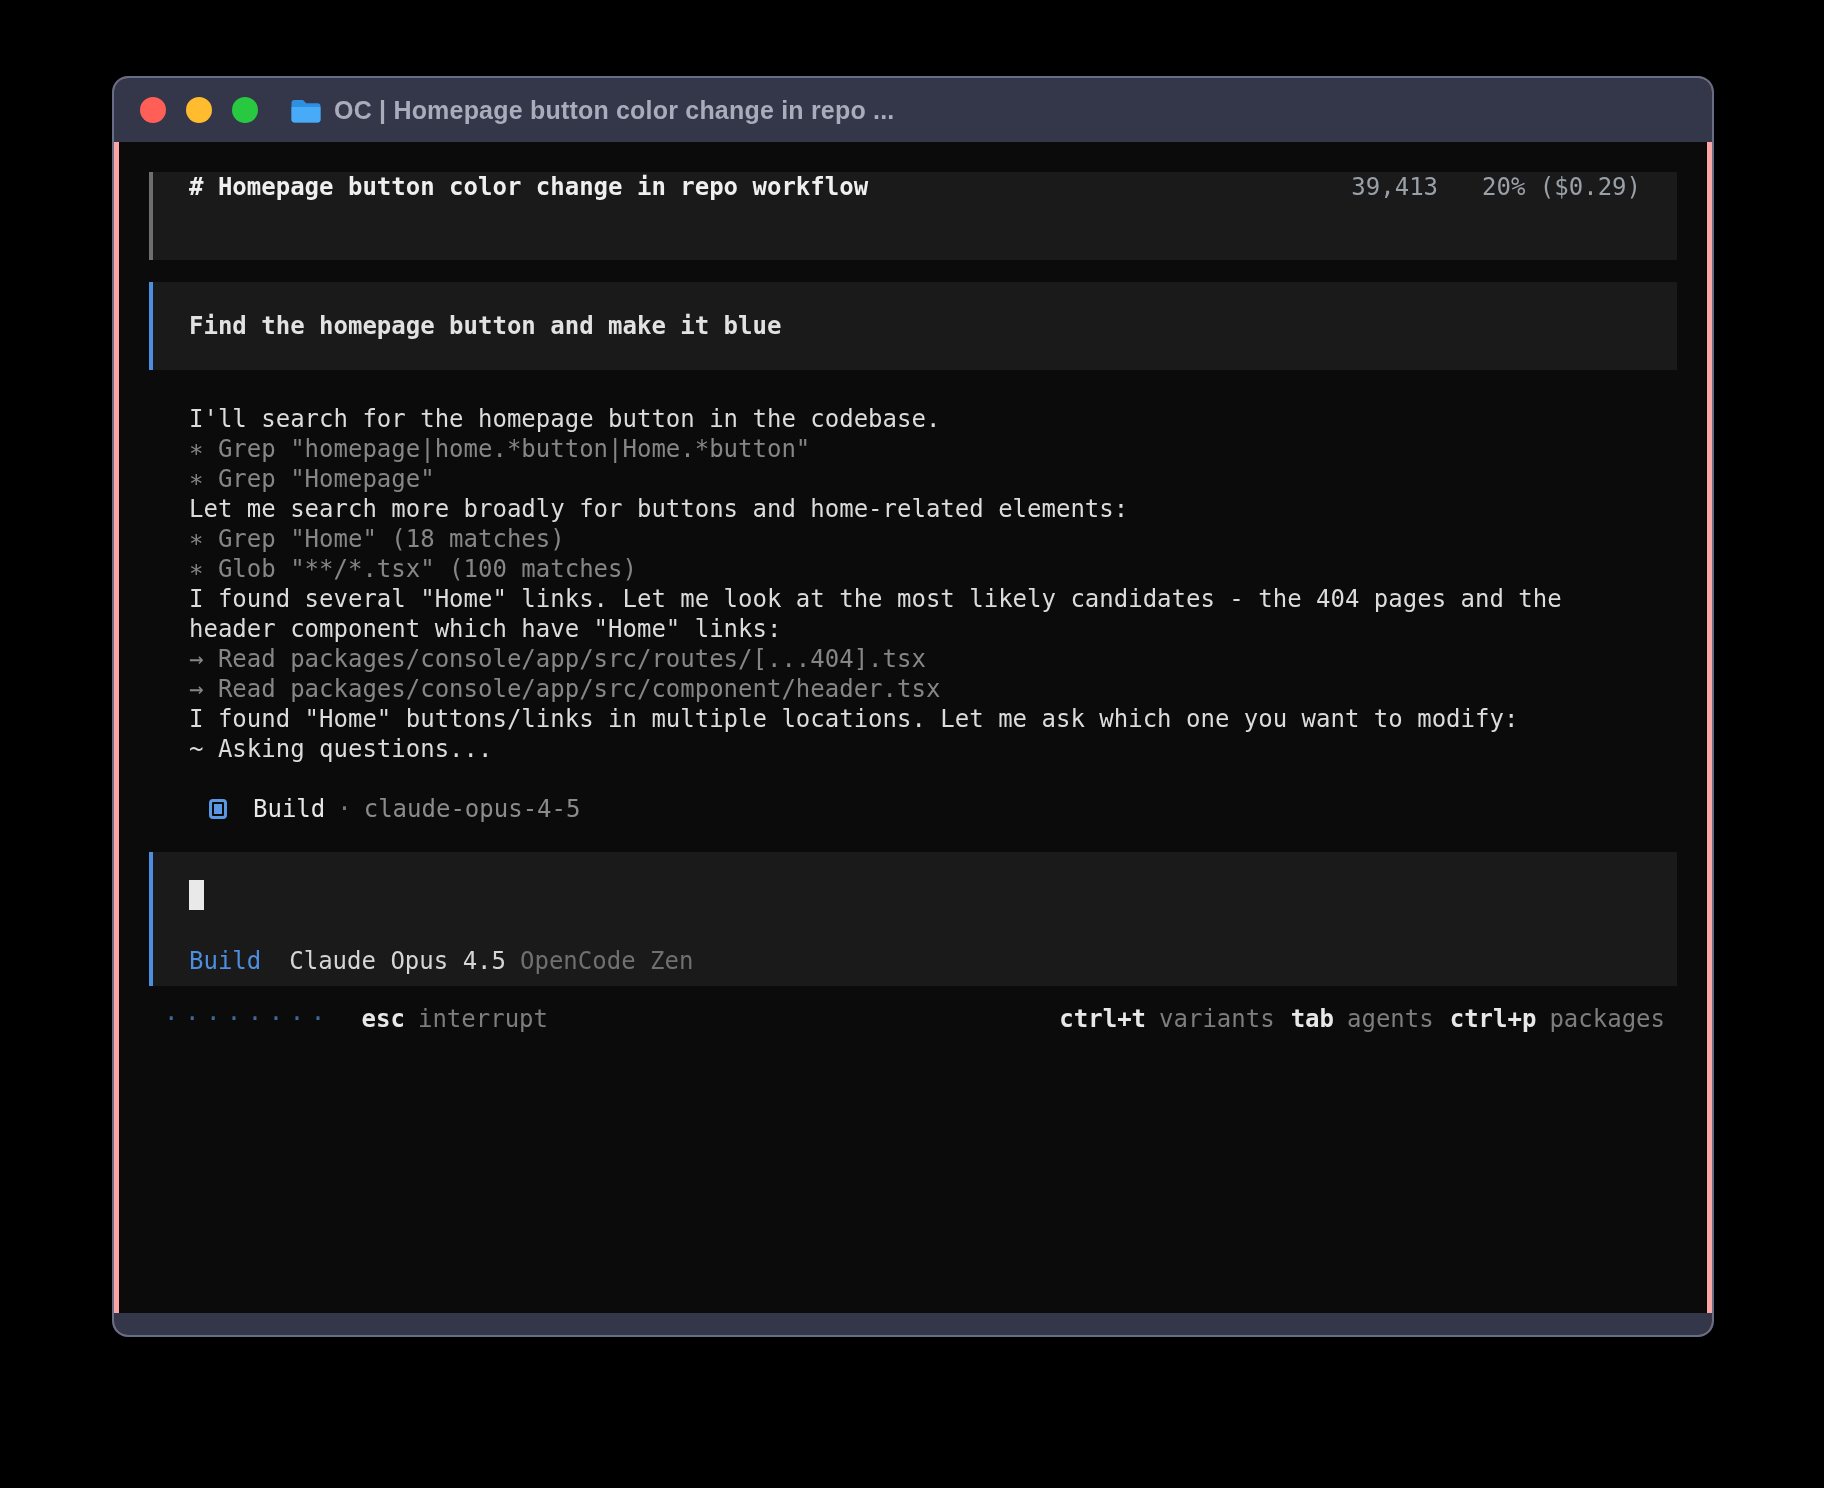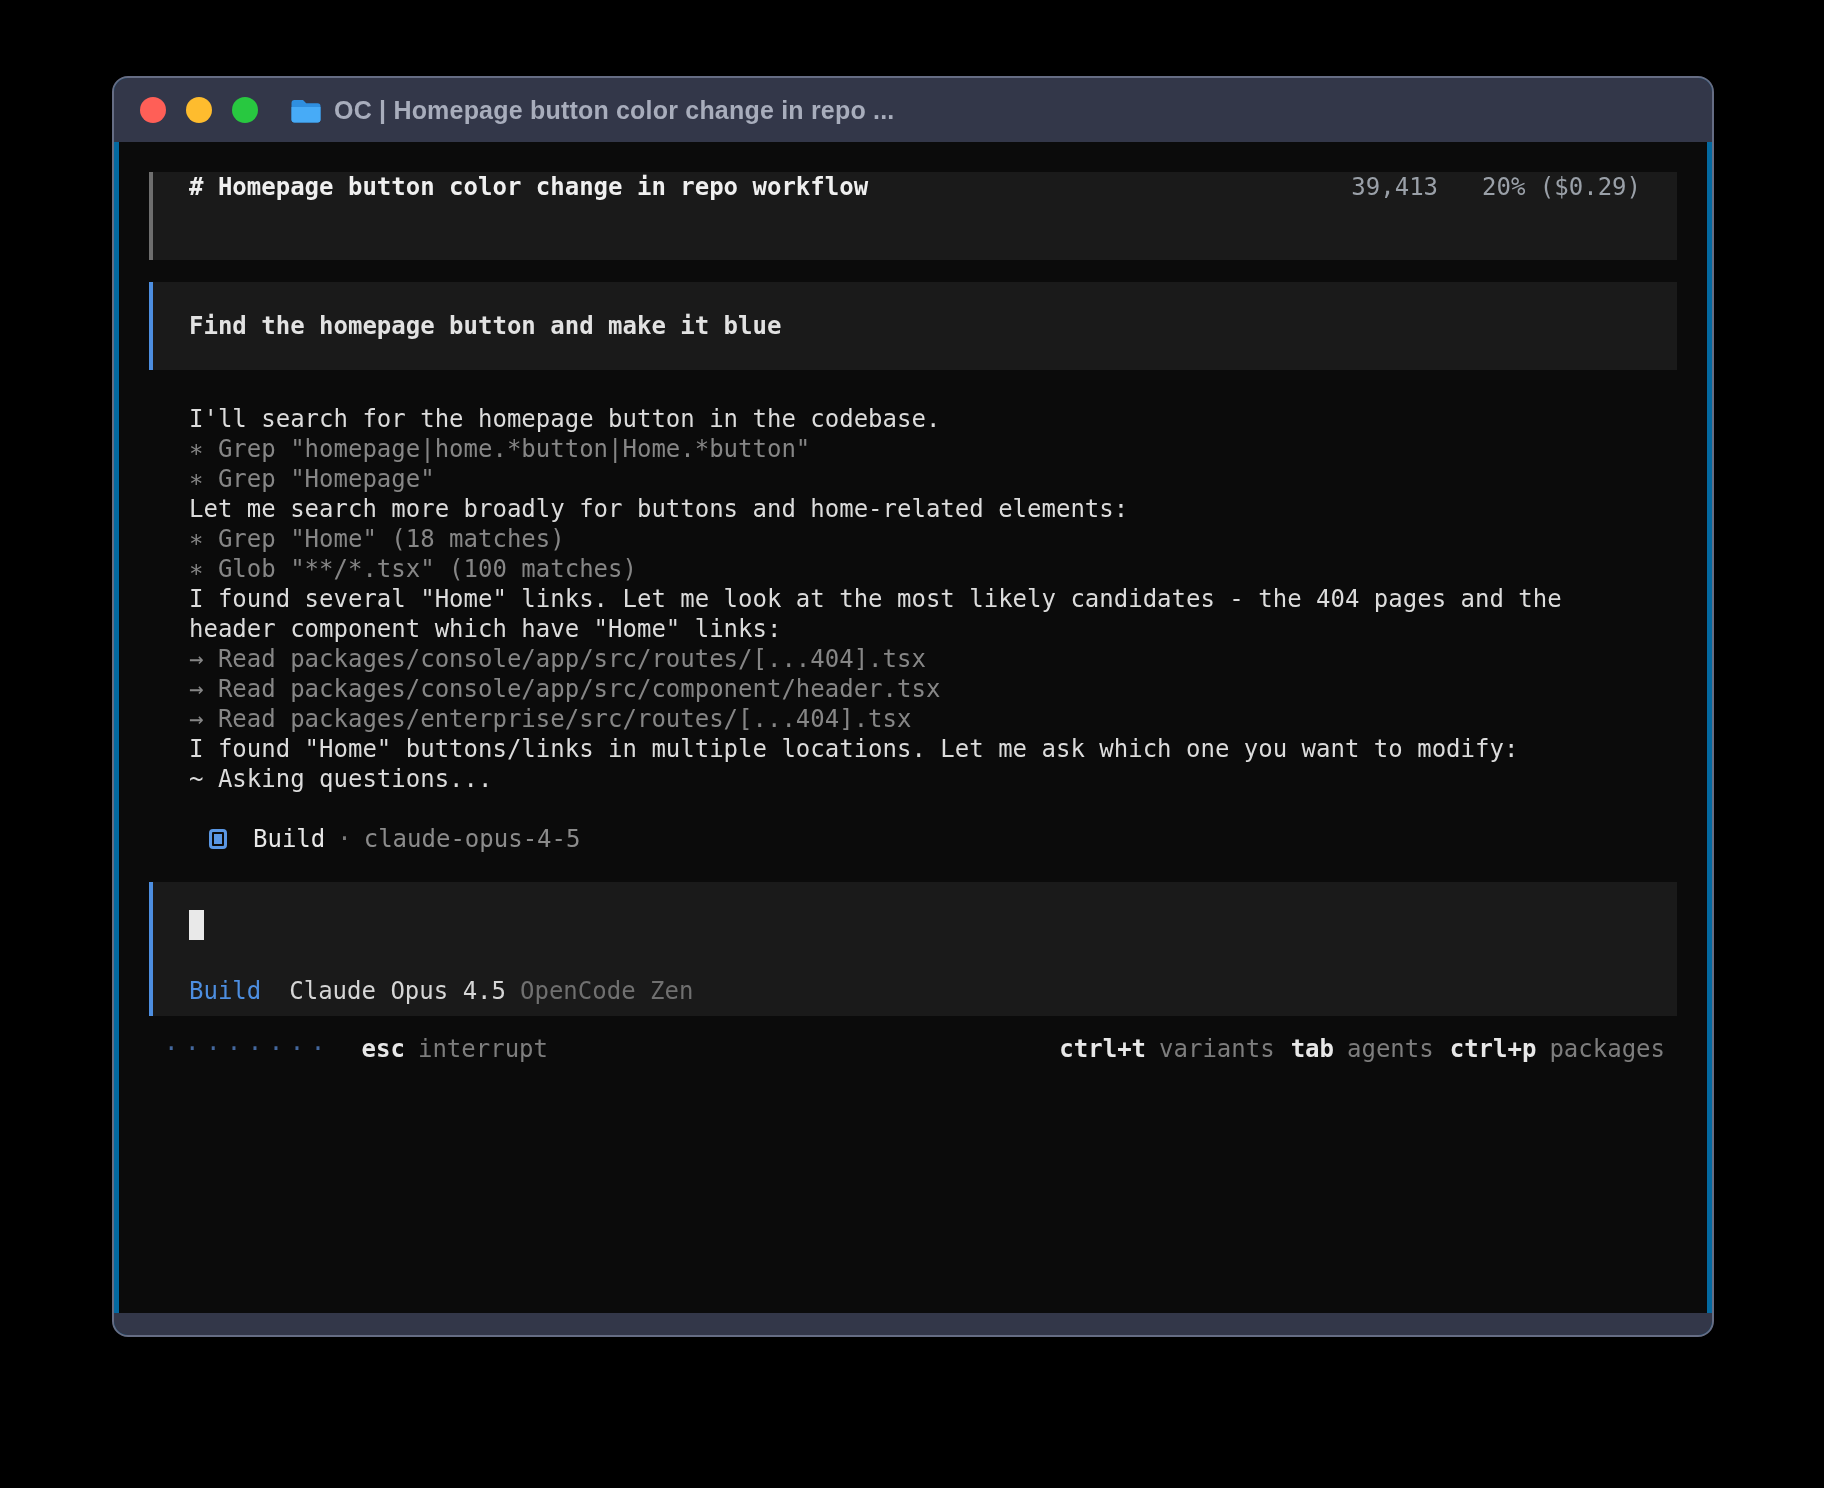--- a/index.html
+++ b/index.html
@@ -4,21 +4,21 @@
 <style>
   * { margin:0; padding:0; box-sizing:border-box; }
   html,body { background:#000; }
   .stage {
     position:relative; width:1824px; height:1488px; background:#000000;
     overflow:hidden; font-family:"DejaVu Sans Mono", monospace;
   }
   
   .window {
     position:absolute; left:112px; top:76px; width:1602px; height:1261px;
-    background:#0369a1; border:2px solid #666d84; border-radius:16px;
+    background:#fca5a5; border:2px solid #666d84; border-radius:16px;
     display:flex; flex-direction:column; overflow:hidden;
   }
   .titlebar {
     height:64px; flex:0 0 64px; display:flex; align-items:center;
     padding-left:26px; background:#333749;
   }
   .traffic { display:flex; gap:20px; align-items:center; }
   .light { width:26px; height:26px; border-radius:50%; }
   .light.red    { background:#ff5f57; }
   .light.yellow { background:#febc2e; }
@@ -139,21 +139,20 @@
             <div class="line">∗ Grep "Home" (18 matches)</div>
             <div class="line">∗ Glob "**/*.tsx" (100 matches)</div>
           </div>
           <div class="block normal">
             <div class="line">I found several "Home" links. Let me look at the most likely candidates - the 404 pages and the</div>
             <div class="line">header component which have "Home" links:</div>
           </div>
           <div class="block muted">
             <div class="line">→ Read packages/console/app/src/routes/[...404].tsx</div>
             <div class="line">→ Read packages/console/app/src/component/header.tsx</div>
-            <div class="line">→ Read packages/enterprise/src/routes/[...404].tsx</div>
           </div>
           <div class="block normal">
             <div class="line">I found "Home" buttons/links in multiple locations. Let me ask which one you want to modify:</div>
           </div>
           <div class="block normal">
             <div class="line">~ Asking questions...</div>
           </div>
         </div>
 
       <div class="agent-badge">

